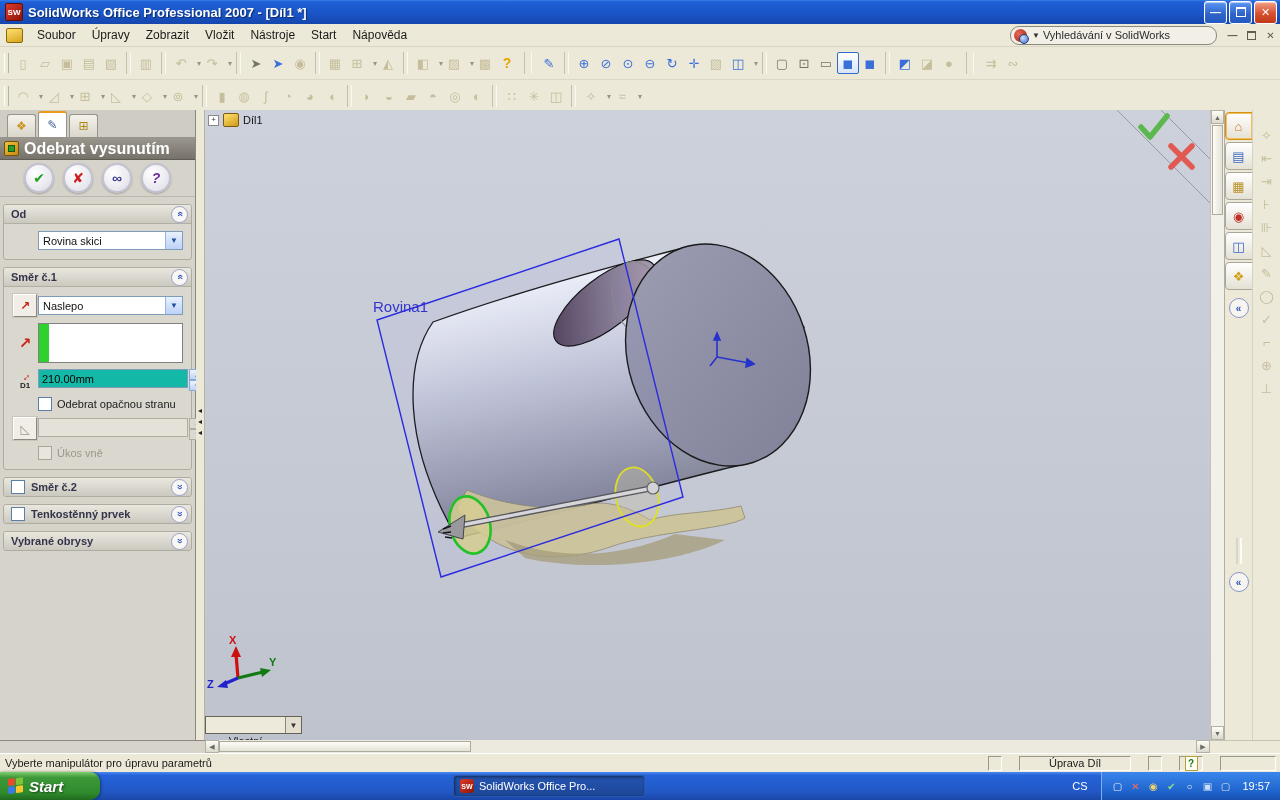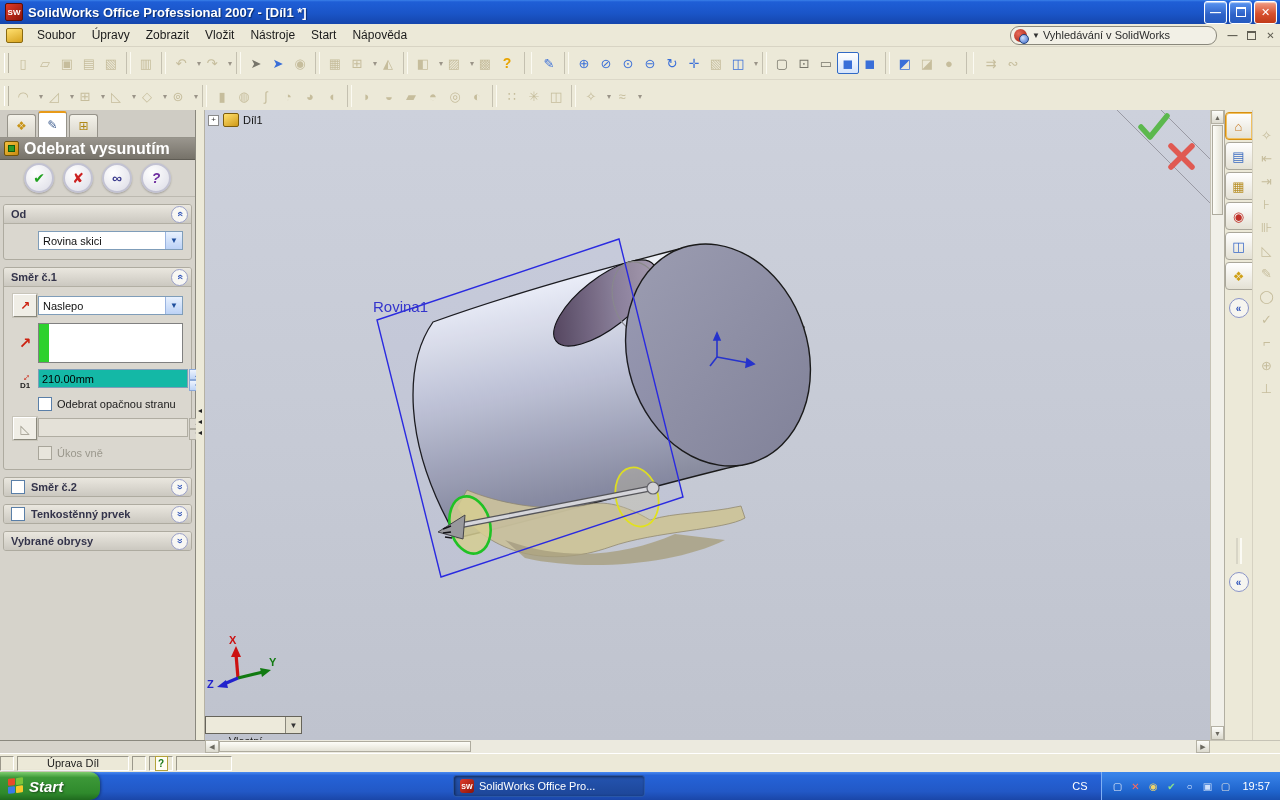--- a/index.html
+++ b/index.html
@@ -120,21 +120,21 @@
   .tp-tab{width:26px;height:26px;margin-top:2px;border:1px solid #aaa79a;border-radius:4px 0 0 4px;background:linear-gradient(#ffffff,#e4e1d4);display:flex;align-items:center;justify-content:center;font-size:13px;}
   .tp-tab.active{border-color:#d89010;box-shadow:inset 0 0 0 1px #f0c060;}
   .tp-collapse{width:18px;height:18px;margin-top:8px;border-radius:50%;border:1px solid #8a94c8;background:#f6f5f0;color:#2e52b8;font-size:10px;font-weight:bold;display:flex;align-items:center;justify-content:center;}
   .tp-grip{margin-top:220px;width:2px;height:26px;border-left:2px solid #d8d5c6;border-right:2px solid #fbfaf4;}
   .rtoolbar{width:28px;flex:none;background:#ece9d8;border-left:1px solid #d6d2c2;display:flex;flex-direction:column;align-items:center;padding-top:14px;box-sizing:border-box;}
   .rtoolbar .tbi{margin-bottom:1px;}
 
   
   .statusbar{position:absolute;top:753px;left:0;width:1280px;height:19px;background:#ece9d8;border-top:1px solid #fff;display:flex;align-items:center;box-sizing:border-box;}
   .statusbar .msg{flex:1;padding-left:5px;color:#1a1a1a;font-size:11px;}
-  .st-cell{height:15px;border:1px solid;border-color:#9a978a #fff #fff #9a978a;margin-right:3px;display:flex;align-items:center;justify-content:center;font-size:11px;color:#1a1a1a;box-sizing:border-box;}
+  .st-cell{height:15px;border:1px solid;border-color:#9a978a #fff #fff #9a978a;margin-right:17px;display:flex;align-items:center;justify-content:center;font-size:11px;color:#1a1a1a;box-sizing:border-box;}
   .st-mode{width:112px;}
   .st-gap{width:14px;}
   .st-help{width:24px;}
   .help-ico{width:11px;height:13px;background:#fffef4;border:1px solid #b4a23a;color:#1a7a1a;font-size:10px;font-weight:bold;display:flex;align-items:center;justify-content:center;}
   .st-end{width:56px;margin-right:4px;}
 
   
   .taskbar{position:absolute;top:772px;left:0;width:1280px;height:28px;background:linear-gradient(180deg,#4a8af0 0%,#2563d8 12%,#2258c6 70%,#1a46a8 100%);display:flex;align-items:center;}
   .startbtn{width:100px;height:28px;border-radius:0 10px 10px 0;background:linear-gradient(180deg,#7ece6f 0%,#3c9838 20%,#2f8a2c 75%,#1f6a1e 100%);display:flex;align-items:center;padding-left:8px;box-shadow:1px 0 3px rgba(0,0,0,.4);box-sizing:border-box;flex:none;}
   .winflag{width:16px;height:16px;display:grid;grid-template-columns:7px 7px;grid-template-rows:7px 7px;gap:1px;transform:skewY(-6deg);margin-right:5px;}
@@ -717,20 +717,21 @@
     <span class="hscroll">
       <span class="sb-btn h">◀</span>
       <span class="sb-thumb-h"></span>
       <span class="track"></span>
       <span class="sb-btn h">▶</span>
     </span>
     <span class="hs-corner"></span>
   </div>
 
   <div class="statusbar">
+    <span class="msg">Vyberte manipulátor pro úpravu parametrů</span>
     <span class="st-cell st-gap"></span>
     <span class="st-cell st-mode">Úprava Díl</span>
     <span class="st-cell st-gap"></span>
     <span class="st-cell st-help">
         <span class="help-ico">?</span>
       </span>
     <span class="st-cell st-end"></span>
   </div>
 
   <div class="taskbar">

